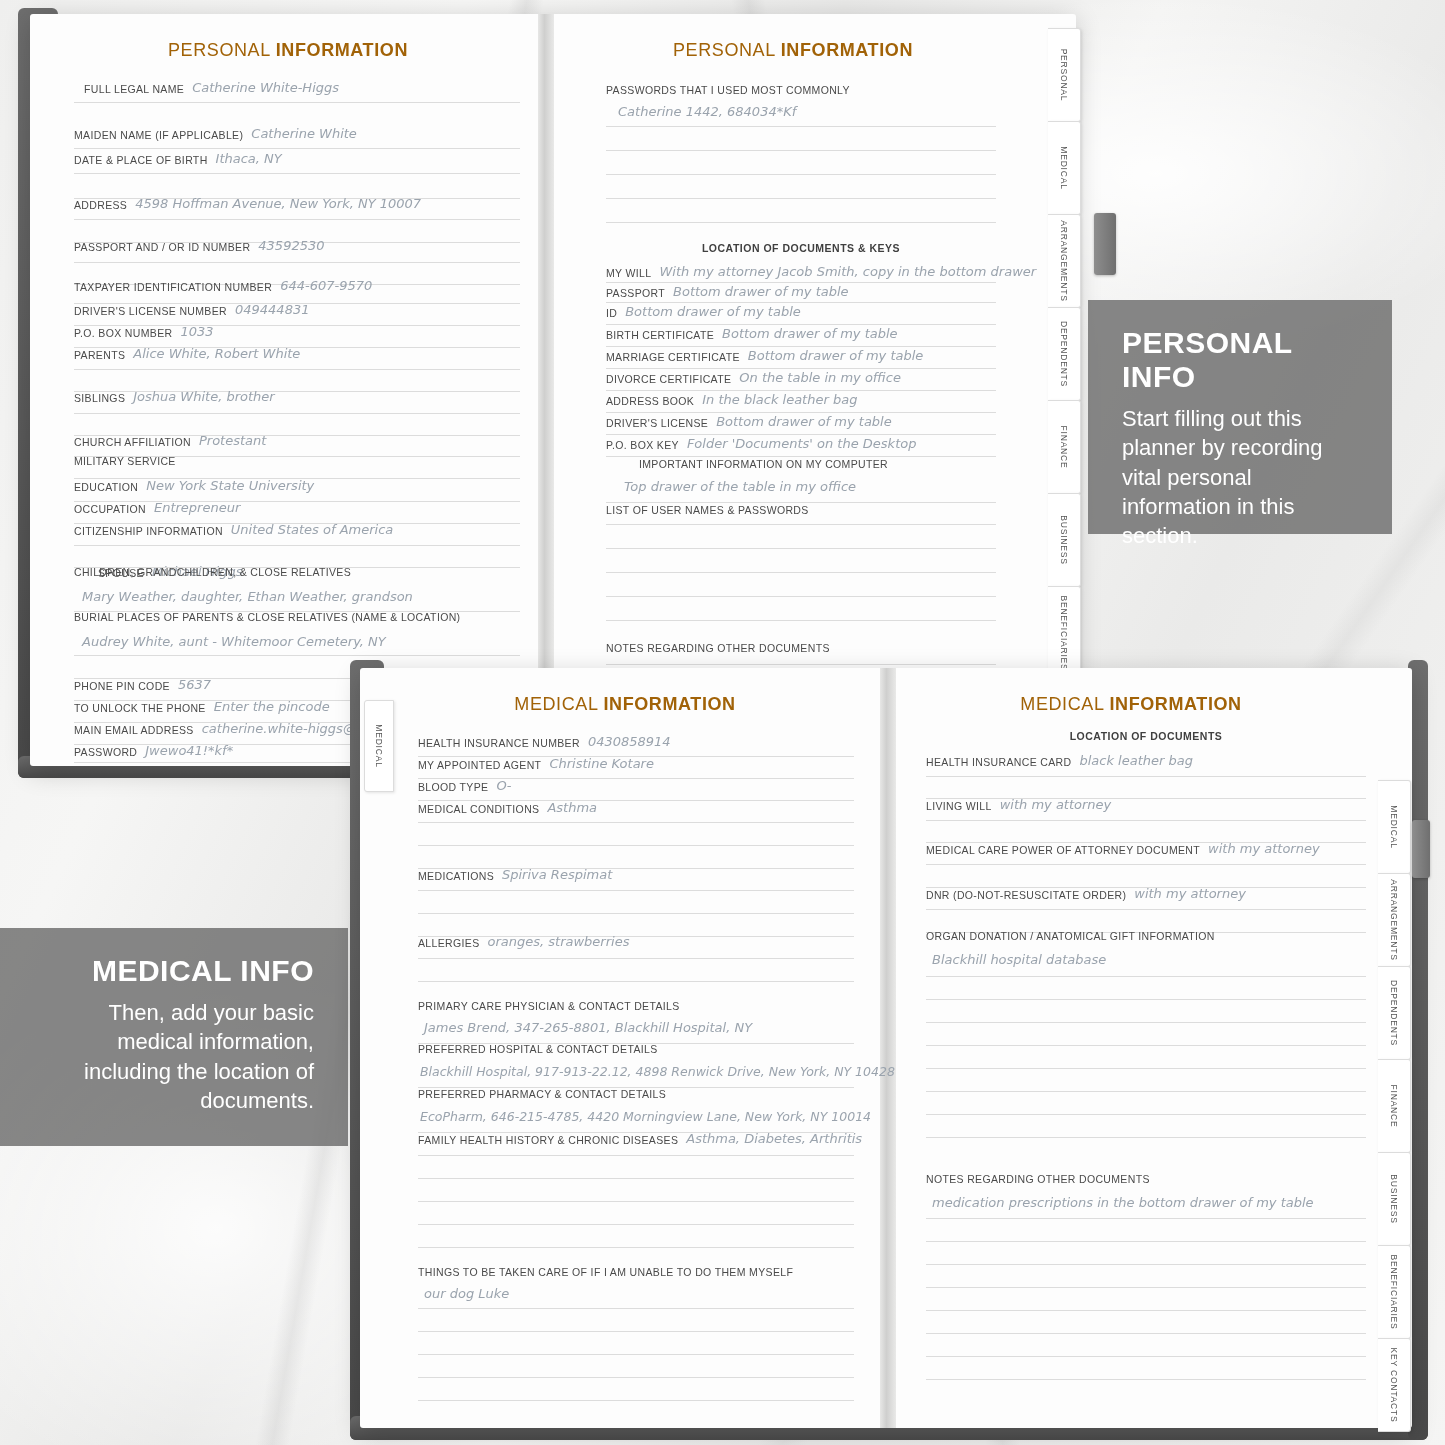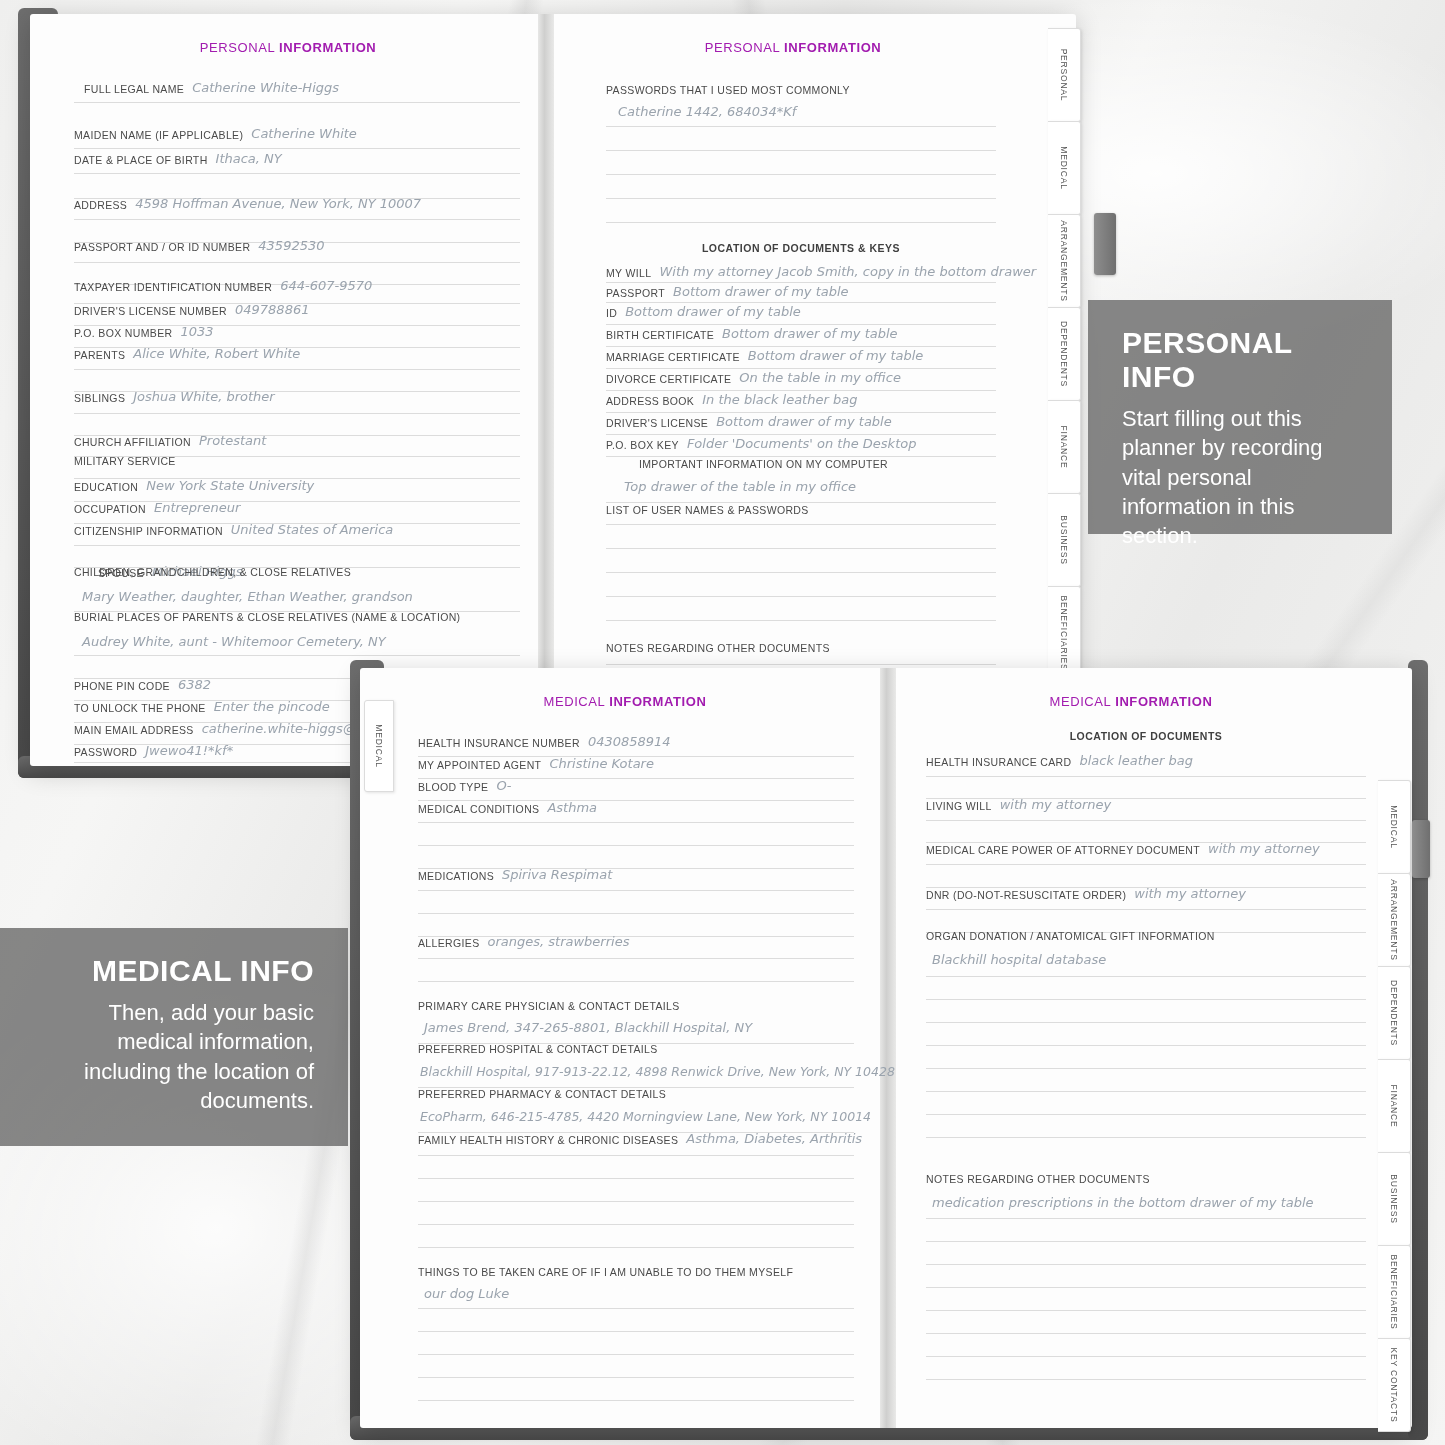--- a/index.html
+++ b/index.html
@@ -34,21 +34,21 @@
     position:absolute;top:0;bottom:0;width:16px;
     background:linear-gradient(90deg,#e7e7e6,#cfcfce 40%,#e9e9e8 100%);
   }
   .cover-edge{
     position:absolute;
     background:linear-gradient(180deg,#6e6e6e,#4a4a4a);
     border-radius:6px;
   }
 
   .pg-title{
-    text-align:center;font-size:13px;letter-spacing:.6px;color:#a21caf;
+    text-align:center;font-size:18px;letter-spacing:.6px;color:#a16207;
     font-weight:400;
   }
   .pg-title b{font-weight:700;}
 
   .lbl{
     font-size:10.5px;letter-spacing:.35px;color:#4a4a4a;text-transform:uppercase;
     white-space:nowrap;
   }
   .hand{
     font-family:"DejaVu Sans", sans-serif;
@@ -146,21 +146,21 @@
       <div class="rule" style="left:36px;top:270px;width:446px;"></div>
 
       <div class="row" style="left:36px;top:264px;">
         <span class="lbl">TAXPAYER IDENTIFICATION NUMBER</span>
         <span class="hand">644-607-9570</span>
       </div>
       <div class="rule" style="left:36px;top:289px;width:446px;"></div>
 
       <div class="row" style="left:36px;top:288px;">
         <span class="lbl">DRIVER'S LICENSE NUMBER</span>
-        <span class="hand">049788861</span>
+        <span class="hand">049444831</span>
       </div>
       <div class="rule" style="left:36px;top:311px;width:446px;"></div>
 
       <div class="row" style="left:36px;top:310px;">
         <span class="lbl">P.O. BOX NUMBER</span>
         <span class="hand">1033</span>
       </div>
       <div class="rule" style="left:36px;top:333px;width:446px;"></div>
 
       <div class="row" style="left:36px;top:332px;">
@@ -217,21 +217,21 @@
       <span class="hand" style="position:absolute;left:44px;top:575px;">Mary Weather, daughter, Ethan Weather, grandson</span>
       <div class="rule" style="left:36px;top:597px;width:446px;"></div>
 
       <span class="lbl" style="position:absolute;left:36px;top:597px;">BURIAL PLACES OF PARENTS &amp; CLOSE RELATIVES (NAME &amp; LOCATION)</span>
       <span class="hand" style="position:absolute;left:44px;top:620px;">Audrey White, aunt - Whitemoor Cemetery, NY</span>
       <div class="rule" style="left:36px;top:641px;width:446px;"></div>
       <div class="rule" style="left:36px;top:664px;width:446px;"></div>
 
       <div class="row" style="left:36px;top:663px;">
         <span class="lbl">PHONE PIN CODE</span>
-        <span class="hand">6382</span>
+        <span class="hand">5637</span>
       </div>
       <div class="rule" style="left:36px;top:686px;width:446px;"></div>
 
       <div class="row" style="left:36px;top:685px;">
         <span class="lbl">TO UNLOCK THE PHONE</span>
         <span class="hand">Enter the pincode</span>
       </div>
       <div class="rule" style="left:36px;top:708px;width:446px;"></div>
 
       <div class="row" style="left:36px;top:707px;">

